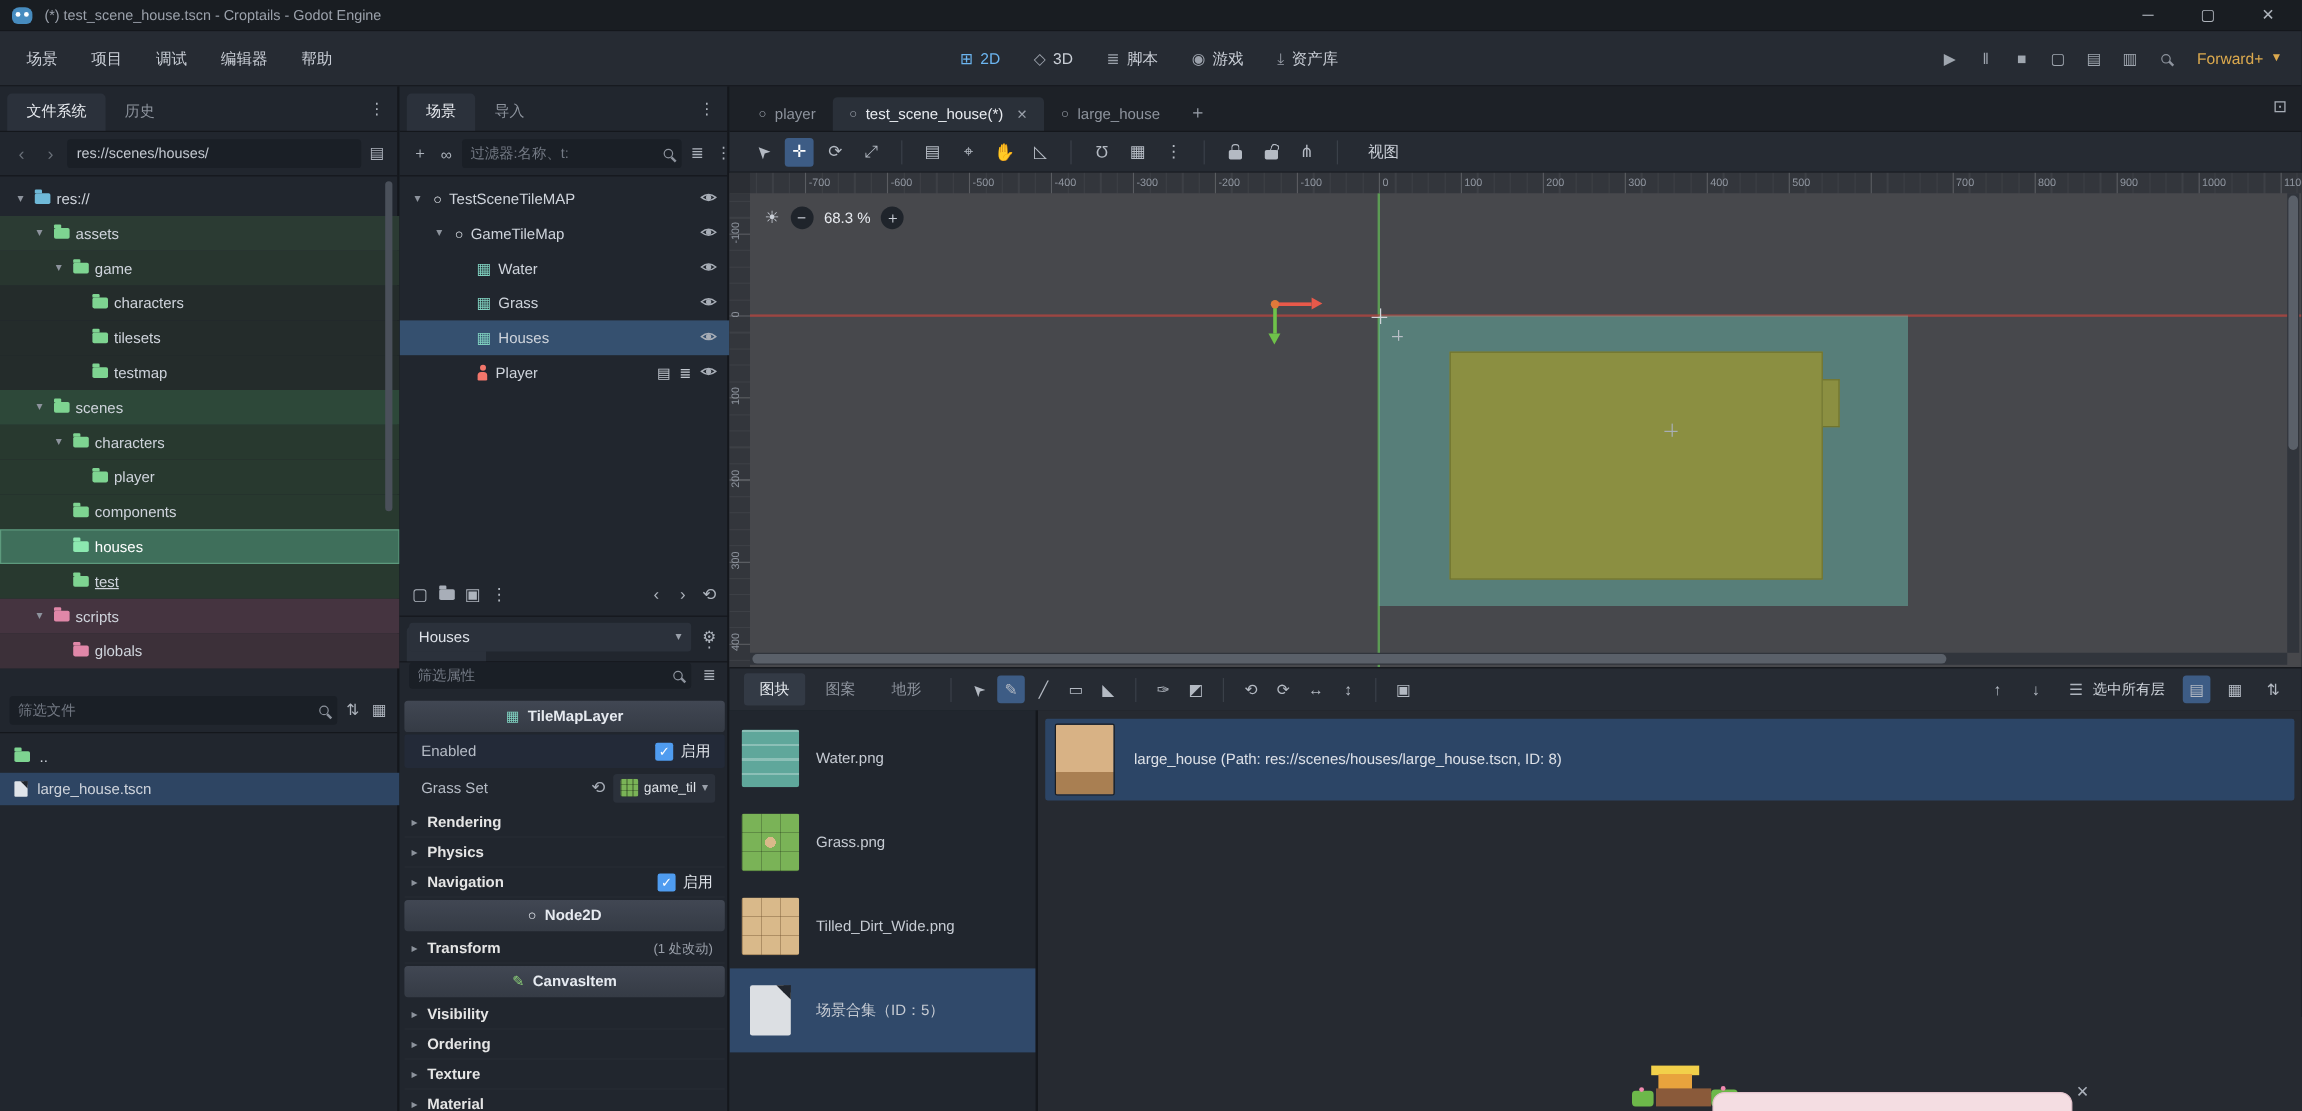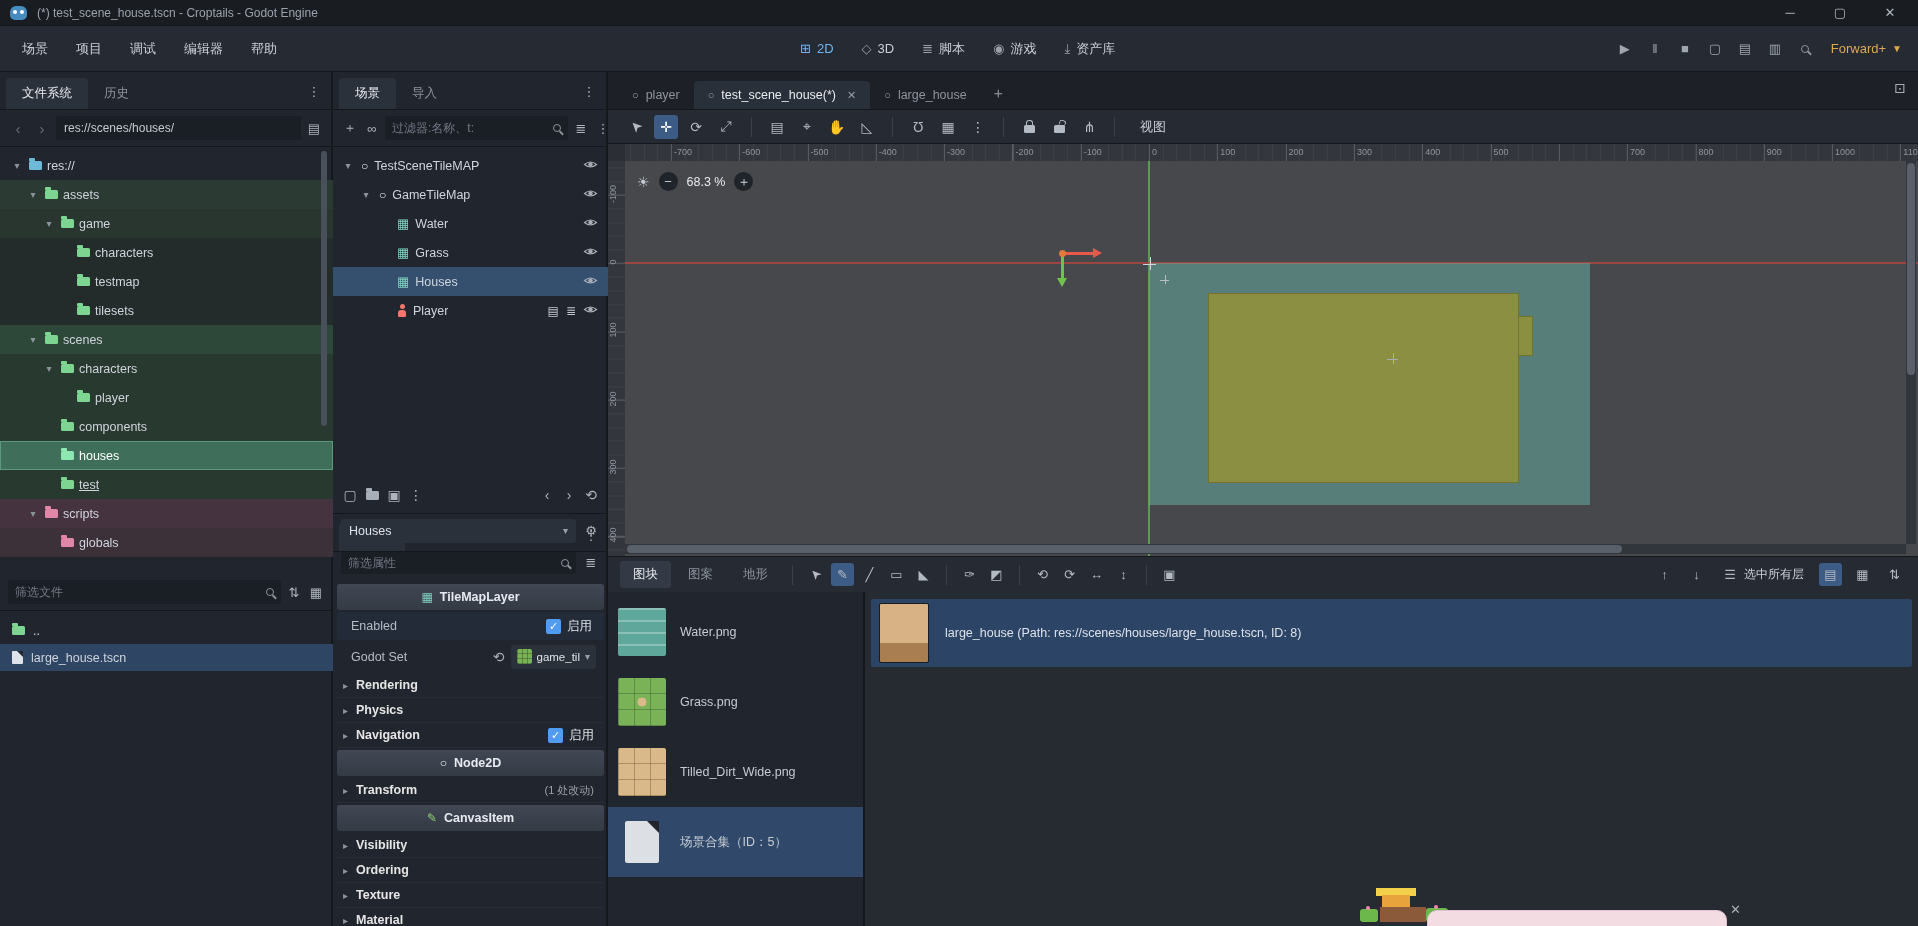--- a/index.html
+++ b/index.html
@@ -320,26 +320,26 @@
         <span class="tree-label">game</span>
       </div>
       <div class="tree-row" style="background: rgb(36, 44, 43); padding-left: 58px;">
         <span class="tree-arrow"></span>
         <span class="folder" style="background: rgb(126, 212, 145);"></span>
         <span class="tree-label">characters</span>
       </div>
       <div class="tree-row" style="background: rgb(36, 44, 43); padding-left: 58px;">
         <span class="tree-arrow"></span>
         <span class="folder" style="background: rgb(126, 212, 145);"></span>
+        <span class="tree-label">tilesets</span>
+      </div>
+      <div class="tree-row" style="background: rgb(36, 44, 43); padding-left: 58px;">
+        <span class="tree-arrow"></span>
+        <span class="folder" style="background: rgb(126, 212, 145);"></span>
         <span class="tree-label">testmap</span>
-      </div>
-      <div class="tree-row" style="background: rgb(36, 44, 43); padding-left: 58px;">
-        <span class="tree-arrow"></span>
-        <span class="folder" style="background: rgb(126, 212, 145);"></span>
-        <span class="tree-label">tilesets</span>
       </div>
       <div class="tree-row" style="background: rgb(45, 72, 57); padding-left: 26px;">
         <span class="tree-arrow">▾</span>
         <span class="folder" style="background: rgb(126, 212, 145);"></span>
         <span class="tree-label">scenes</span>
       </div>
       <div class="tree-row" style="background: rgb(40, 57, 47); padding-left: 42px;">
         <span class="tree-arrow">▾</span>
         <span class="folder" style="background: rgb(126, 212, 145);"></span>
         <span class="tree-label">characters</span>
@@ -522,21 +522,21 @@
         <span>TileMapLayer</span>
       </div>
       <div class="insp-prop">
         <span class="plabel">Enabled</span>
         <span class="flex">
           <span class="cb">✓</span>
           <span class="cblabel">启用</span>
         </span>
       </div>
       <div class="insp-res">
-        <span class="plabel">Godot Set</span>
+        <span class="plabel">Grass Set</span>
         <span class="flex">
           <span class="rev">⟲</span>
           <span class="resbox">
             <span class="mini-thumb"></span>
             <span class="restext">game_til</span>
             <span class="chev">▾</span>
           </span>
         </span>
       </div>
       <div class="insp-group">

